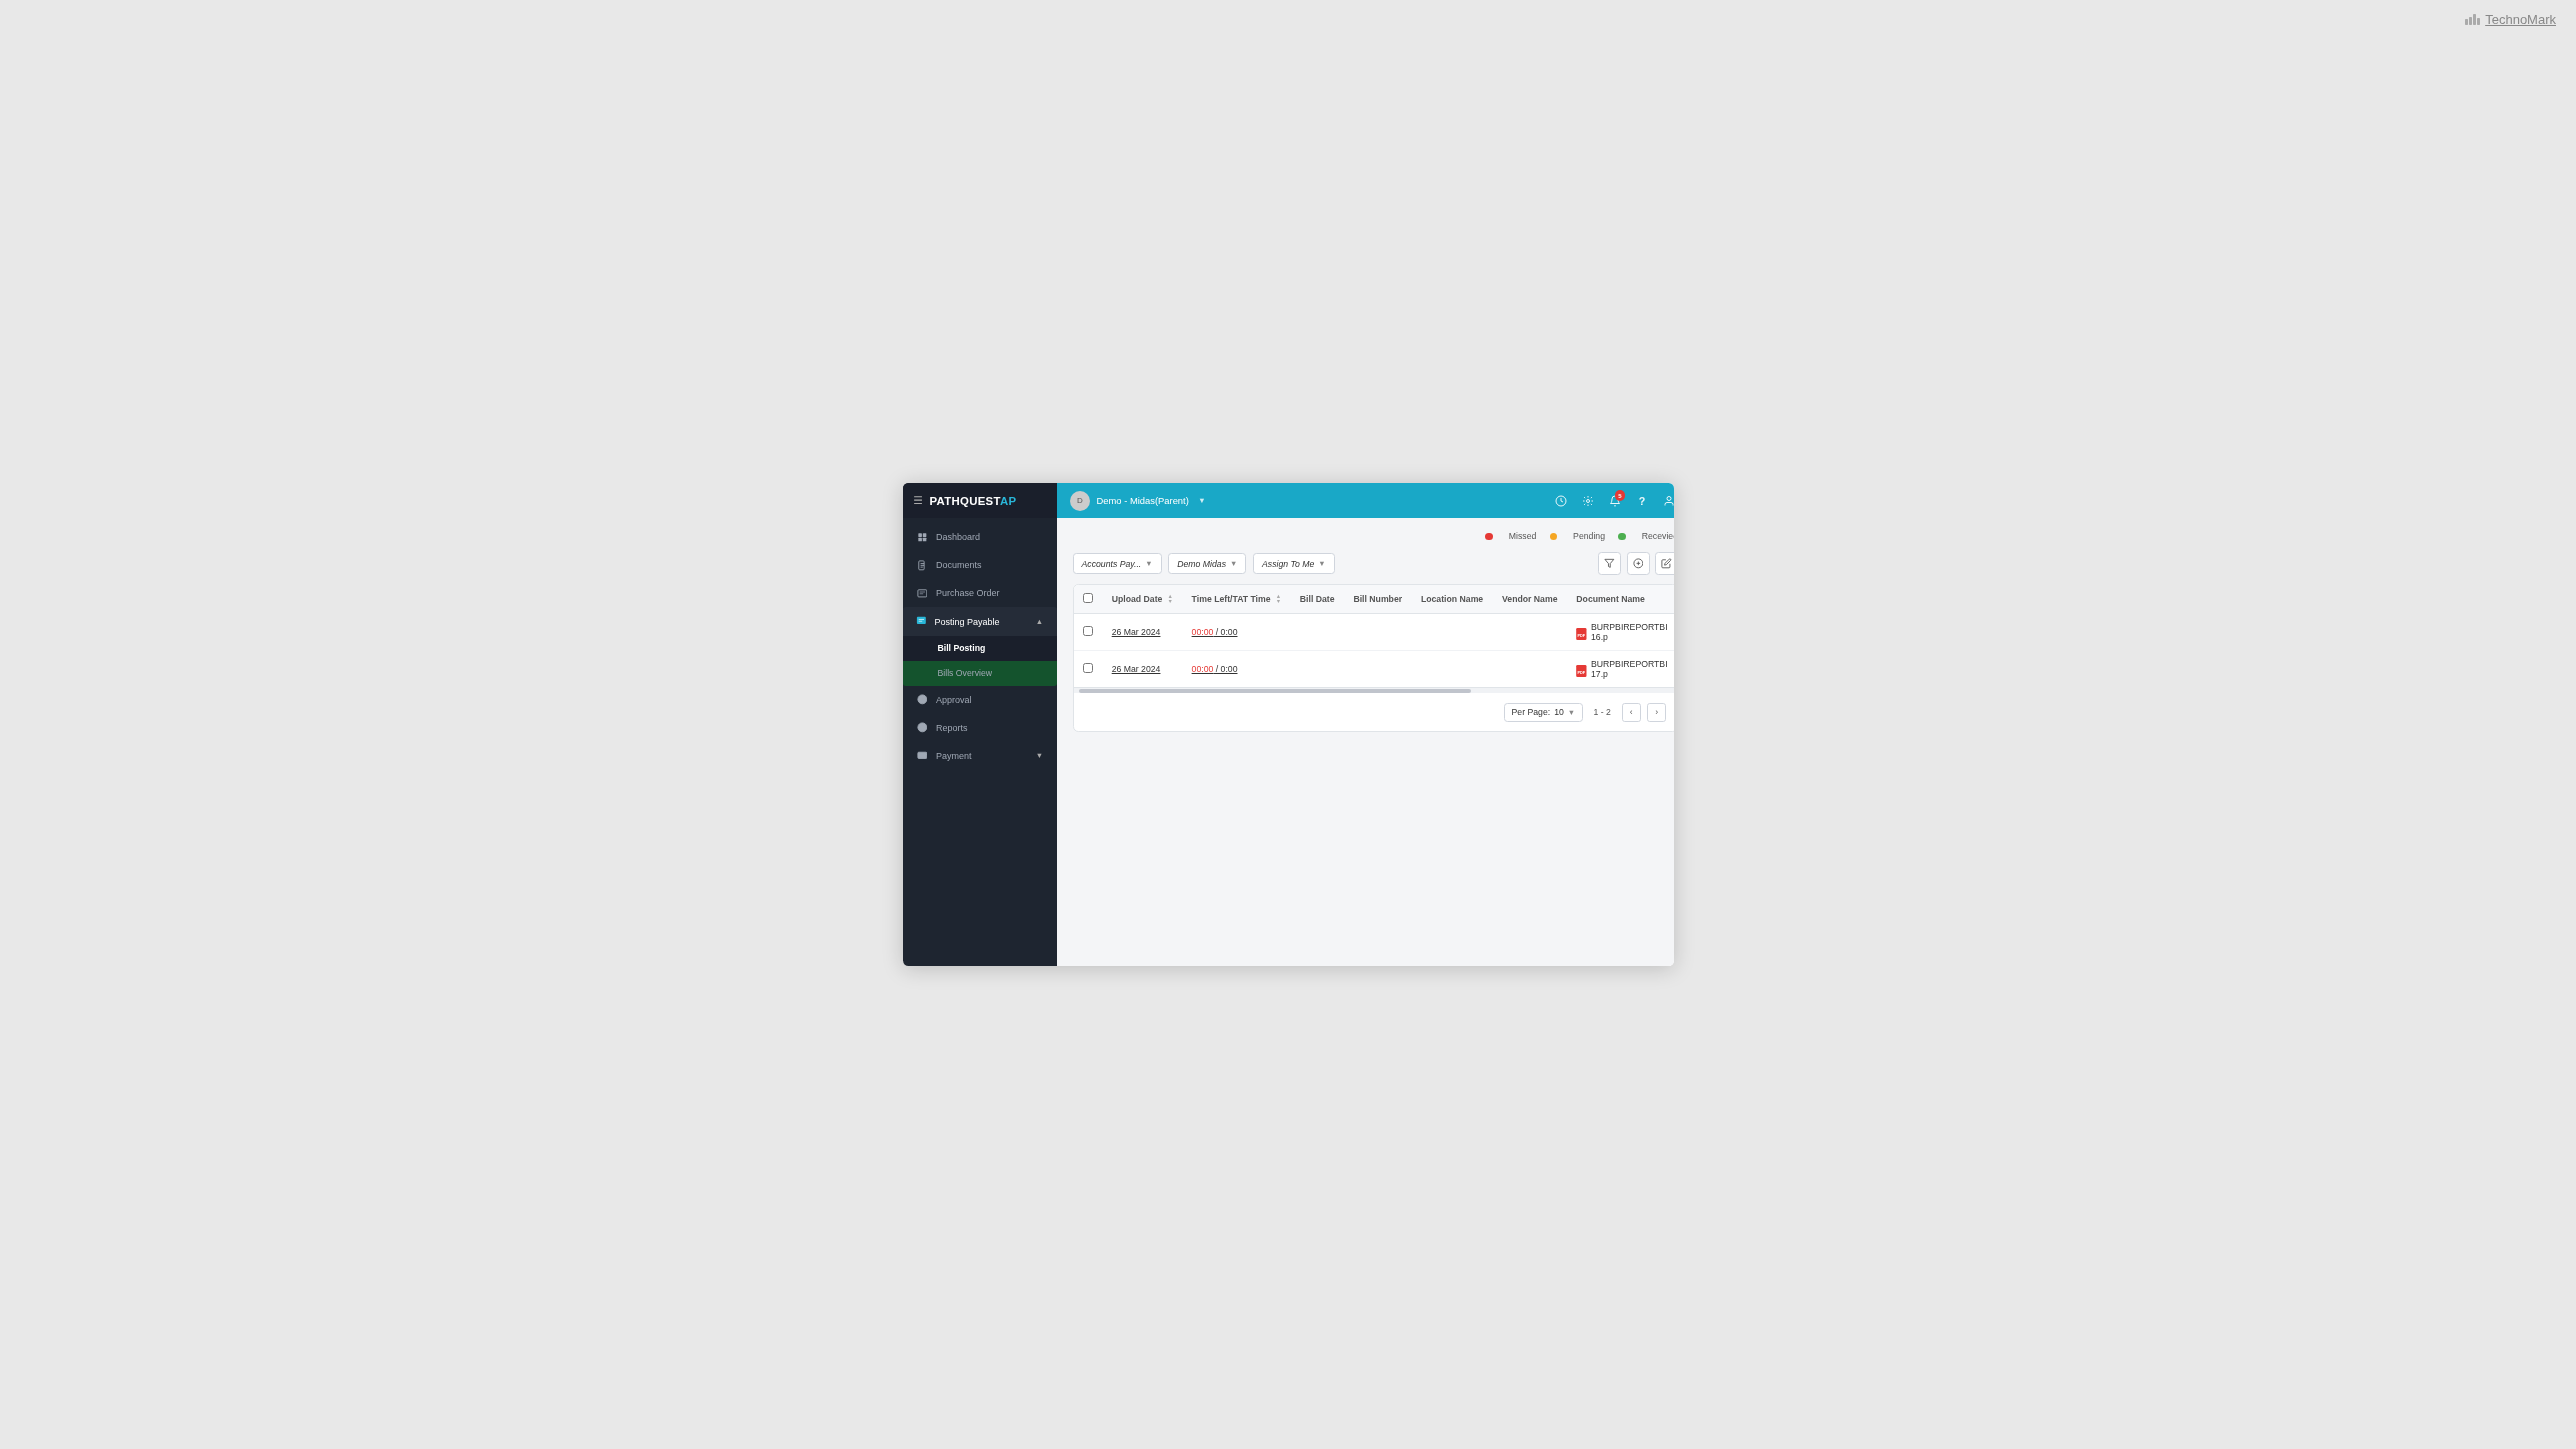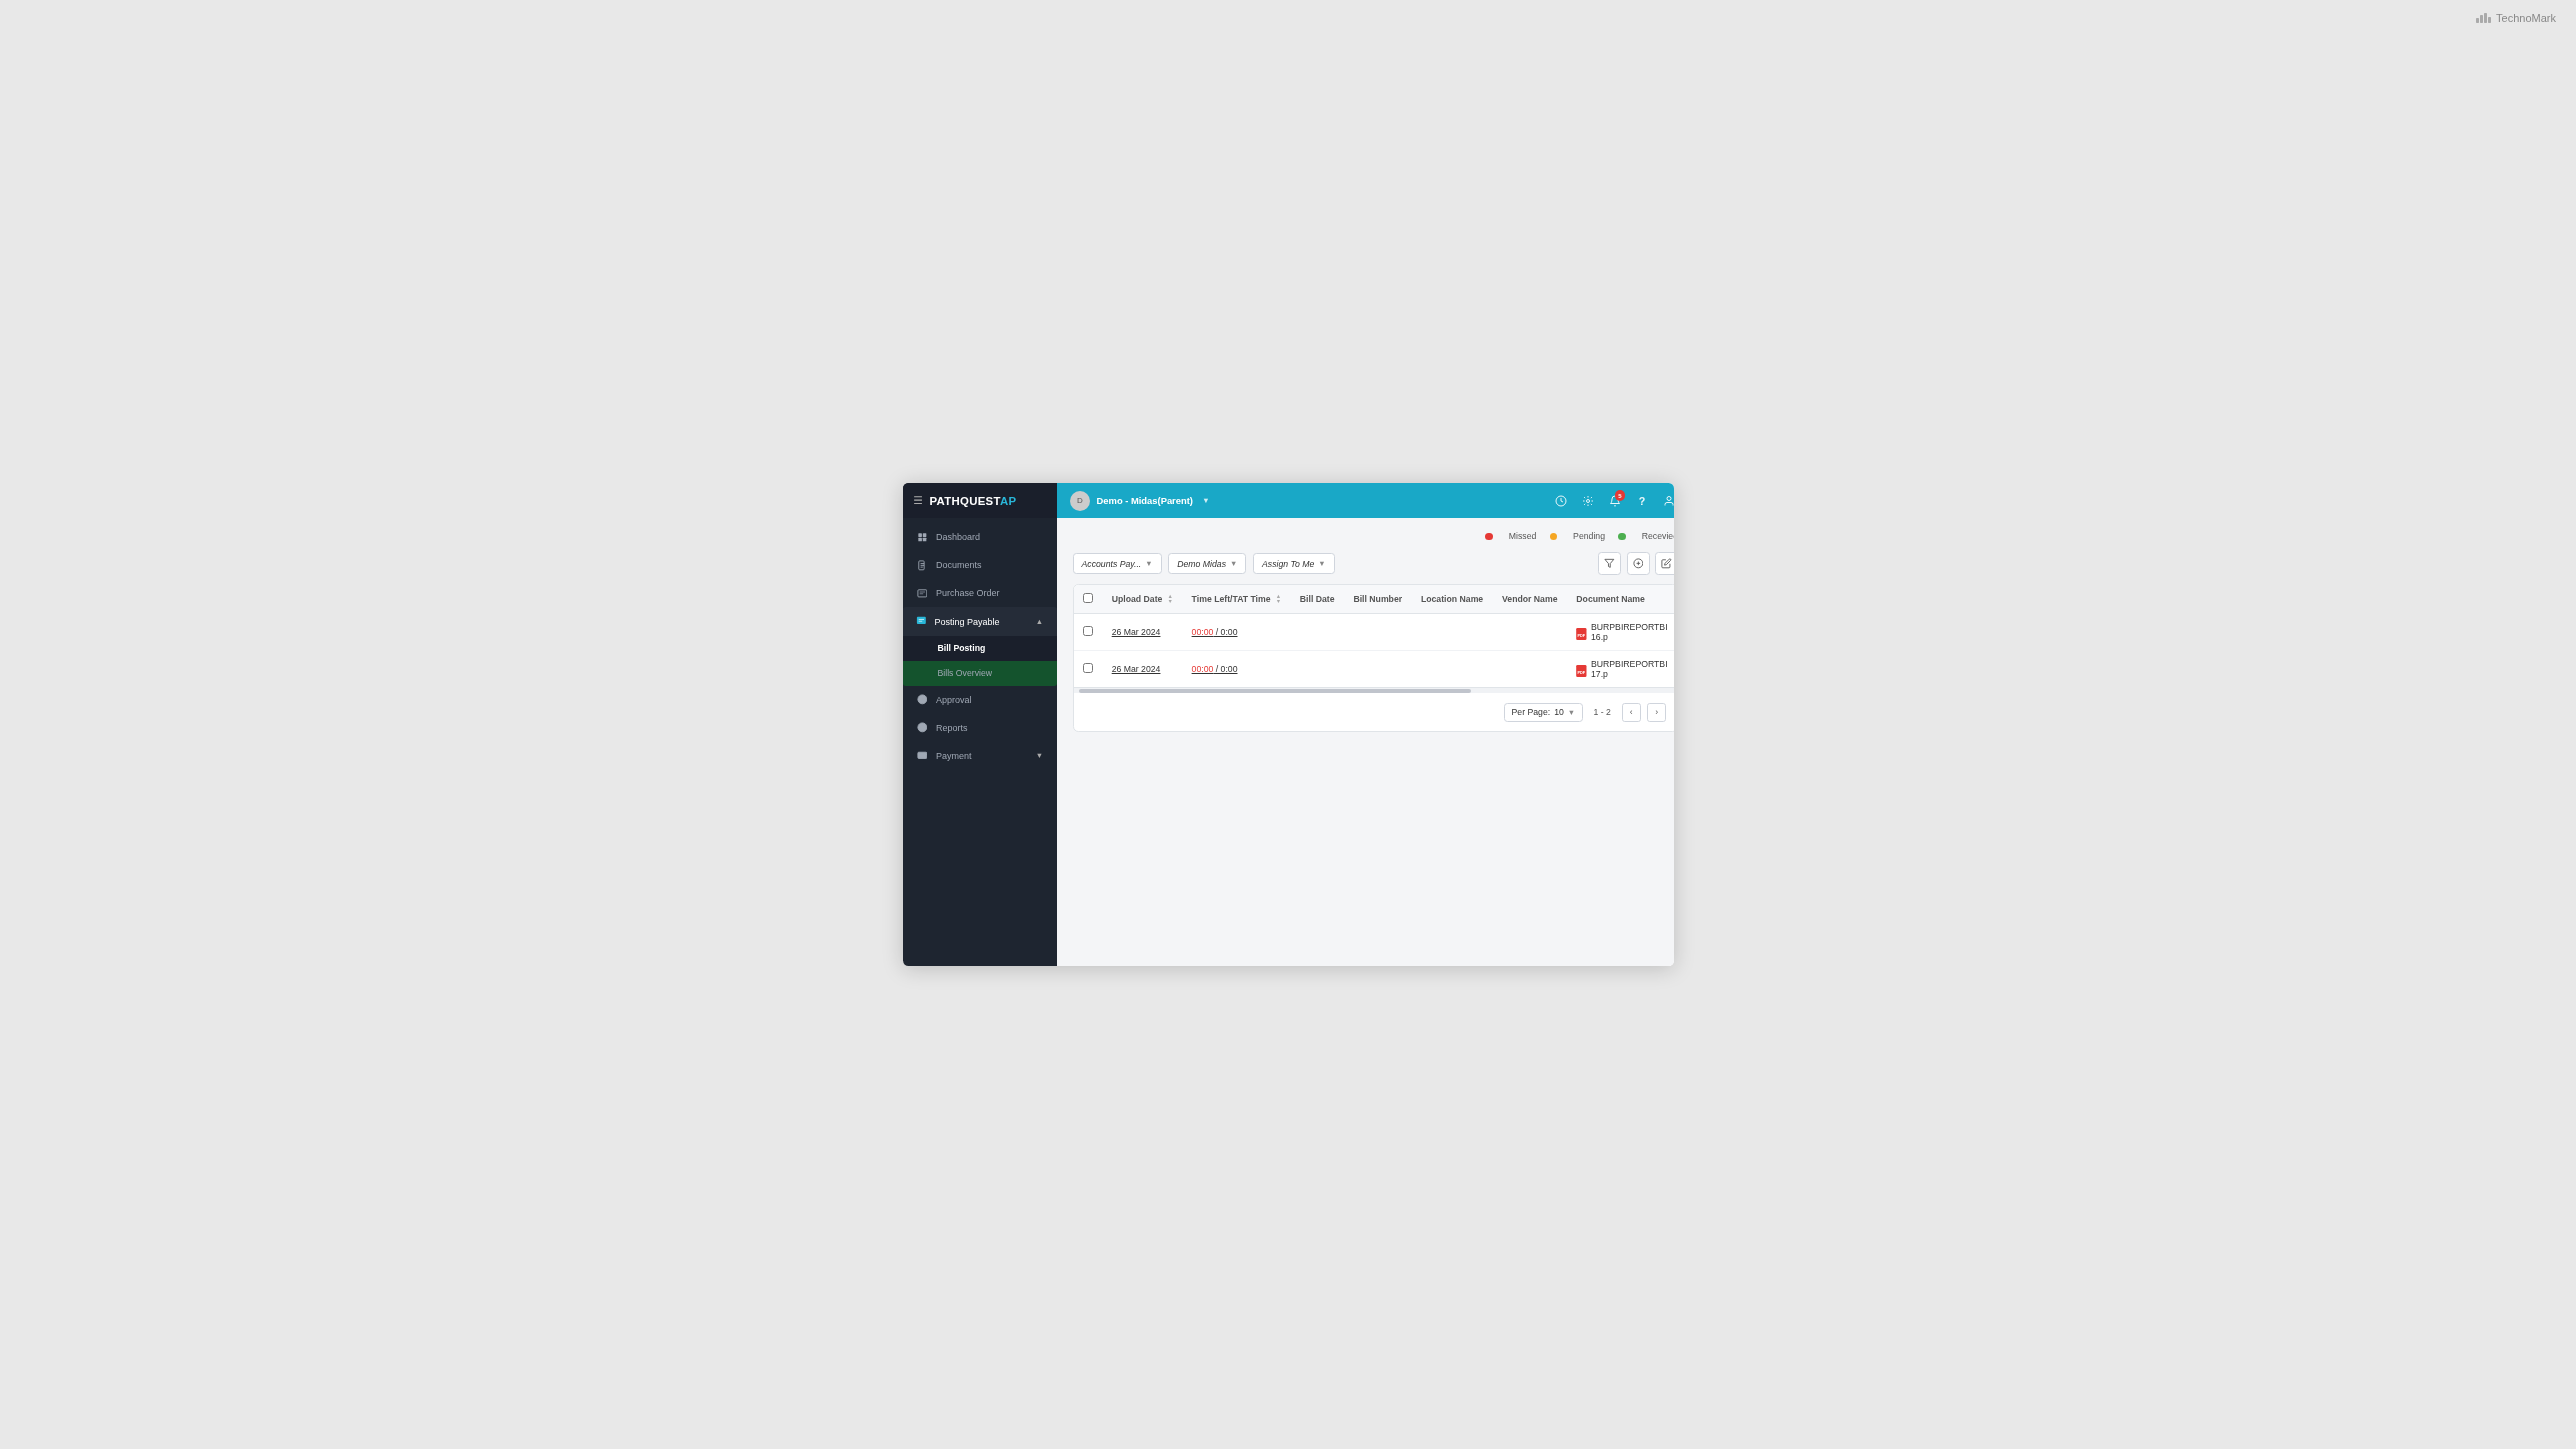--- a/index.html
+++ b/index.html
@@ -13,21 +13,22 @@
     }
 
     .brand-corner {
       position: fixed;
       top: 12px;
       right: 20px;
       display: flex;
       align-items: center;
       gap: 5.4px;
       color: #888;
-      font-size: 11px;
+      font-size: 13px;
+      text-decoration: underline;
     }
     .brand-corner .bar-icon {
       display: flex;
       gap: 1.3px;
       align-items: flex-end;
     }
     .brand-corner .bar-icon span {
       display: inline-block;
       width: 2.7px;
       background: #aaa;
@@ -168,21 +169,21 @@
       background: #ccc;
       display: flex;
       align-items: center;
       justify-content: center;
       font-size: 8px;
       color: #555;
     }
     .company-name {
       color: #fff;
       font-size: 9.4px;
-      font-weight: 700;
+      font-weight: 400;
     }
     .dropdown-arrow {
       color: rgba(255,255,255,0.8);
       font-size: 7.4px;
       margin-left: 2.7px;
     }
 
     .topbar-right {
       display: flex;
       align-items: center;

